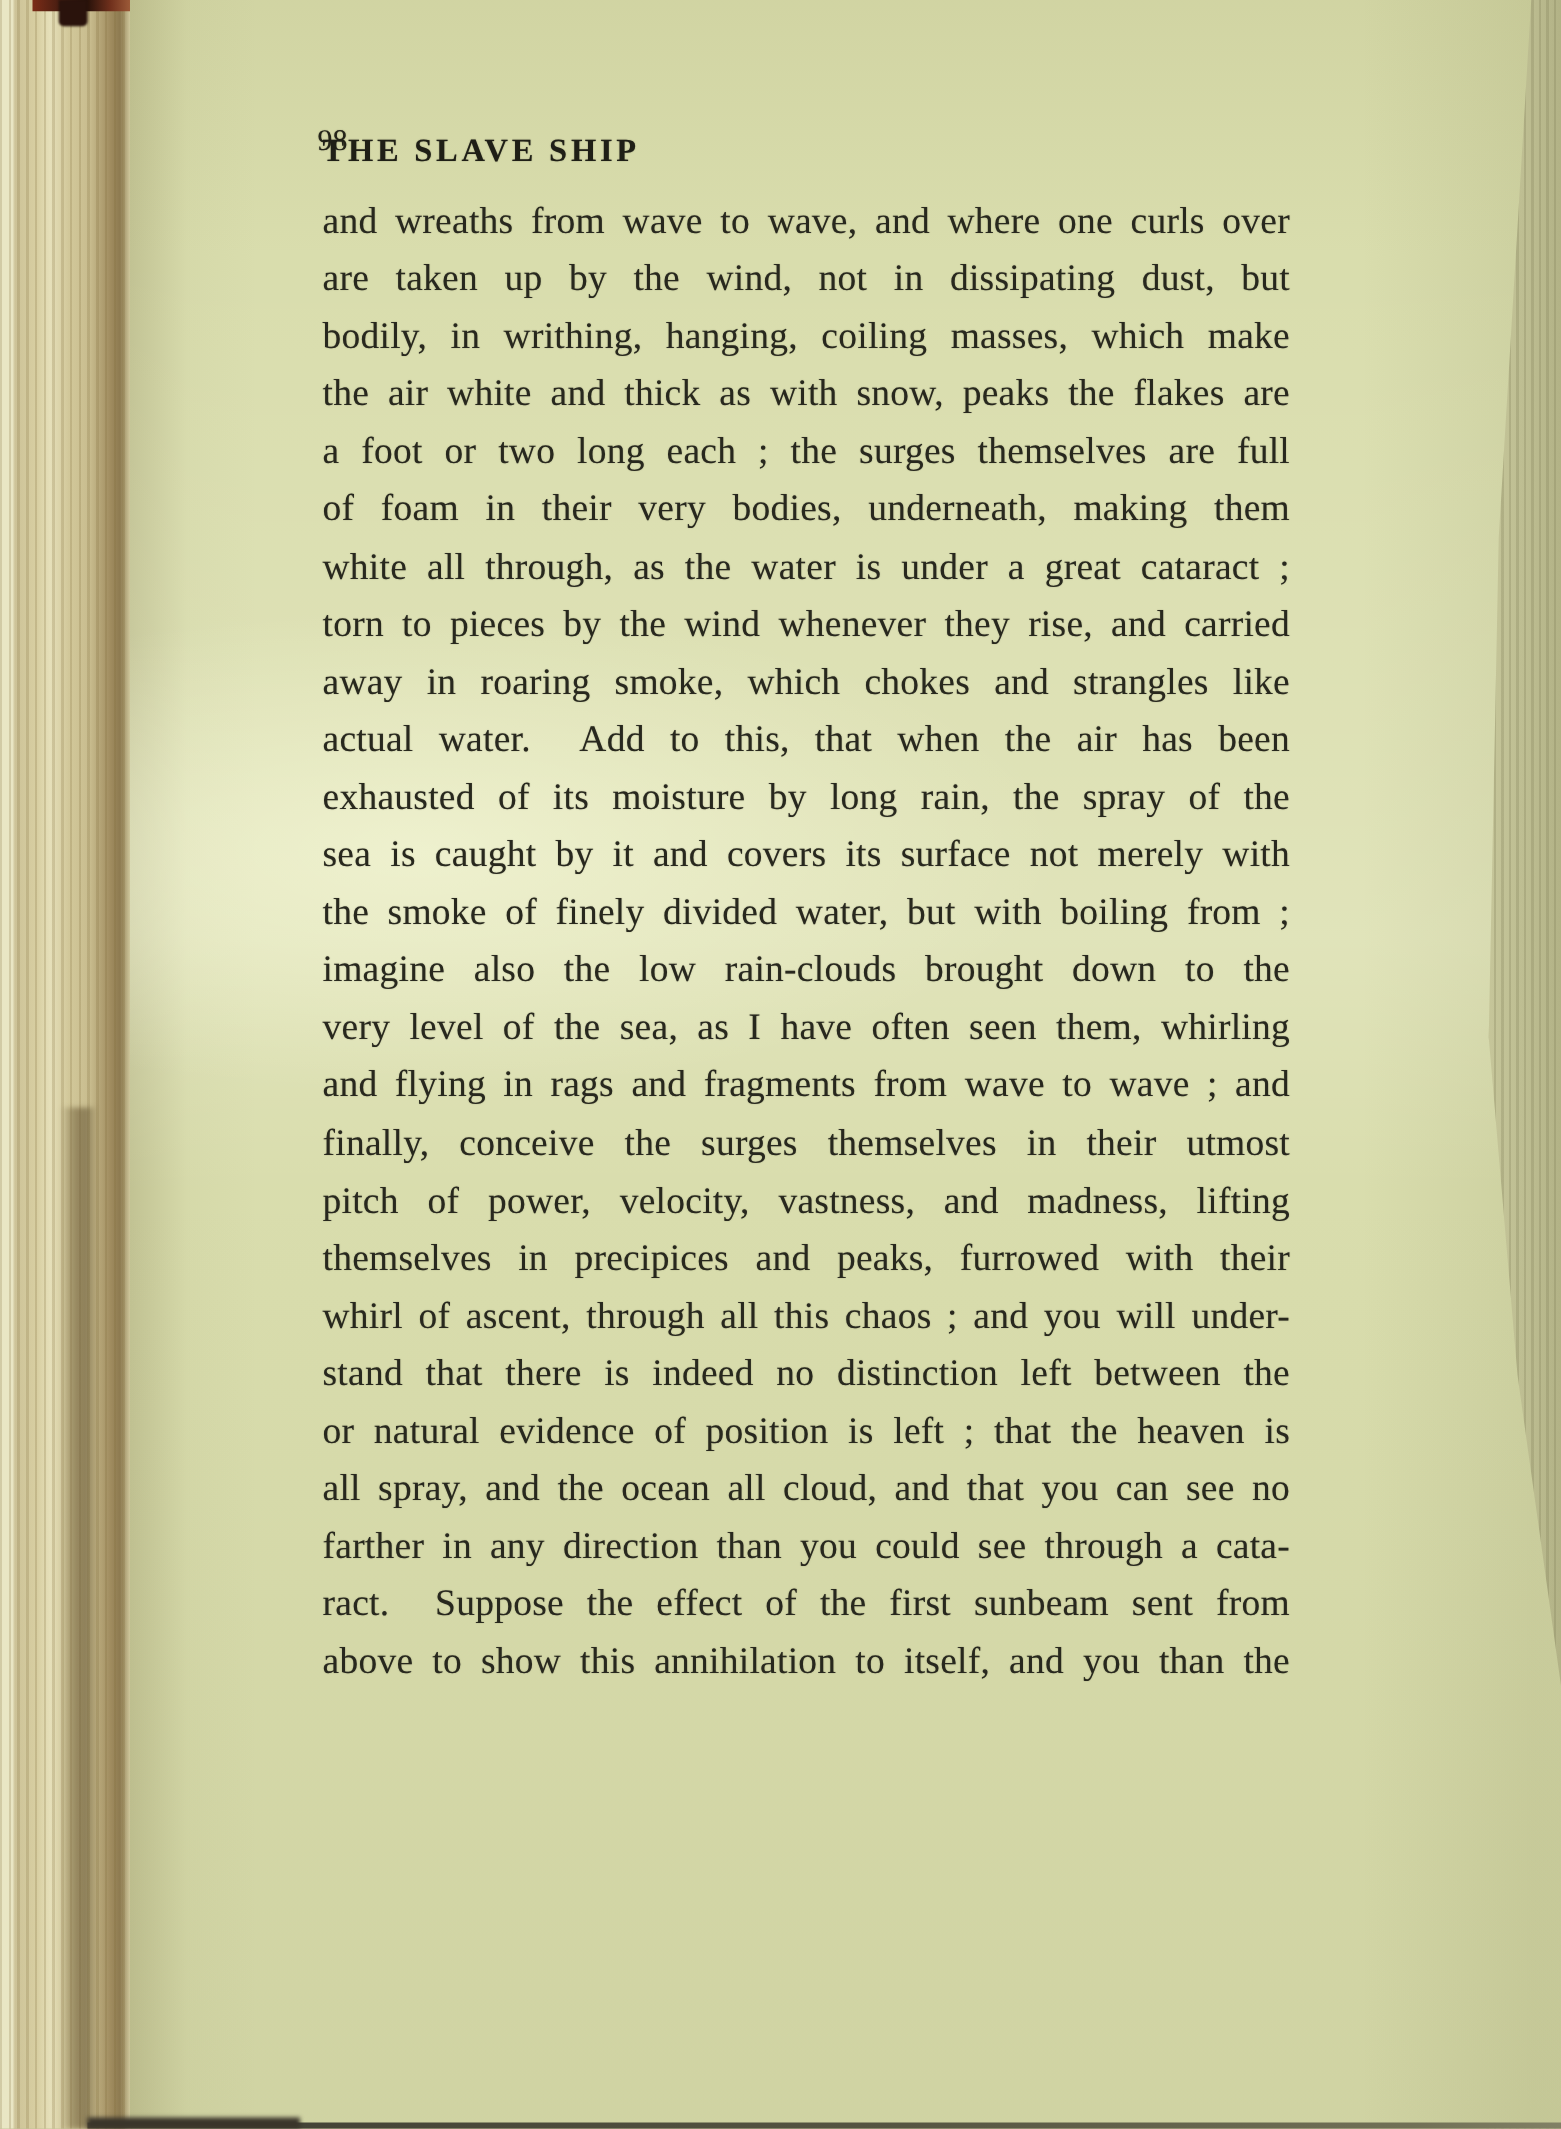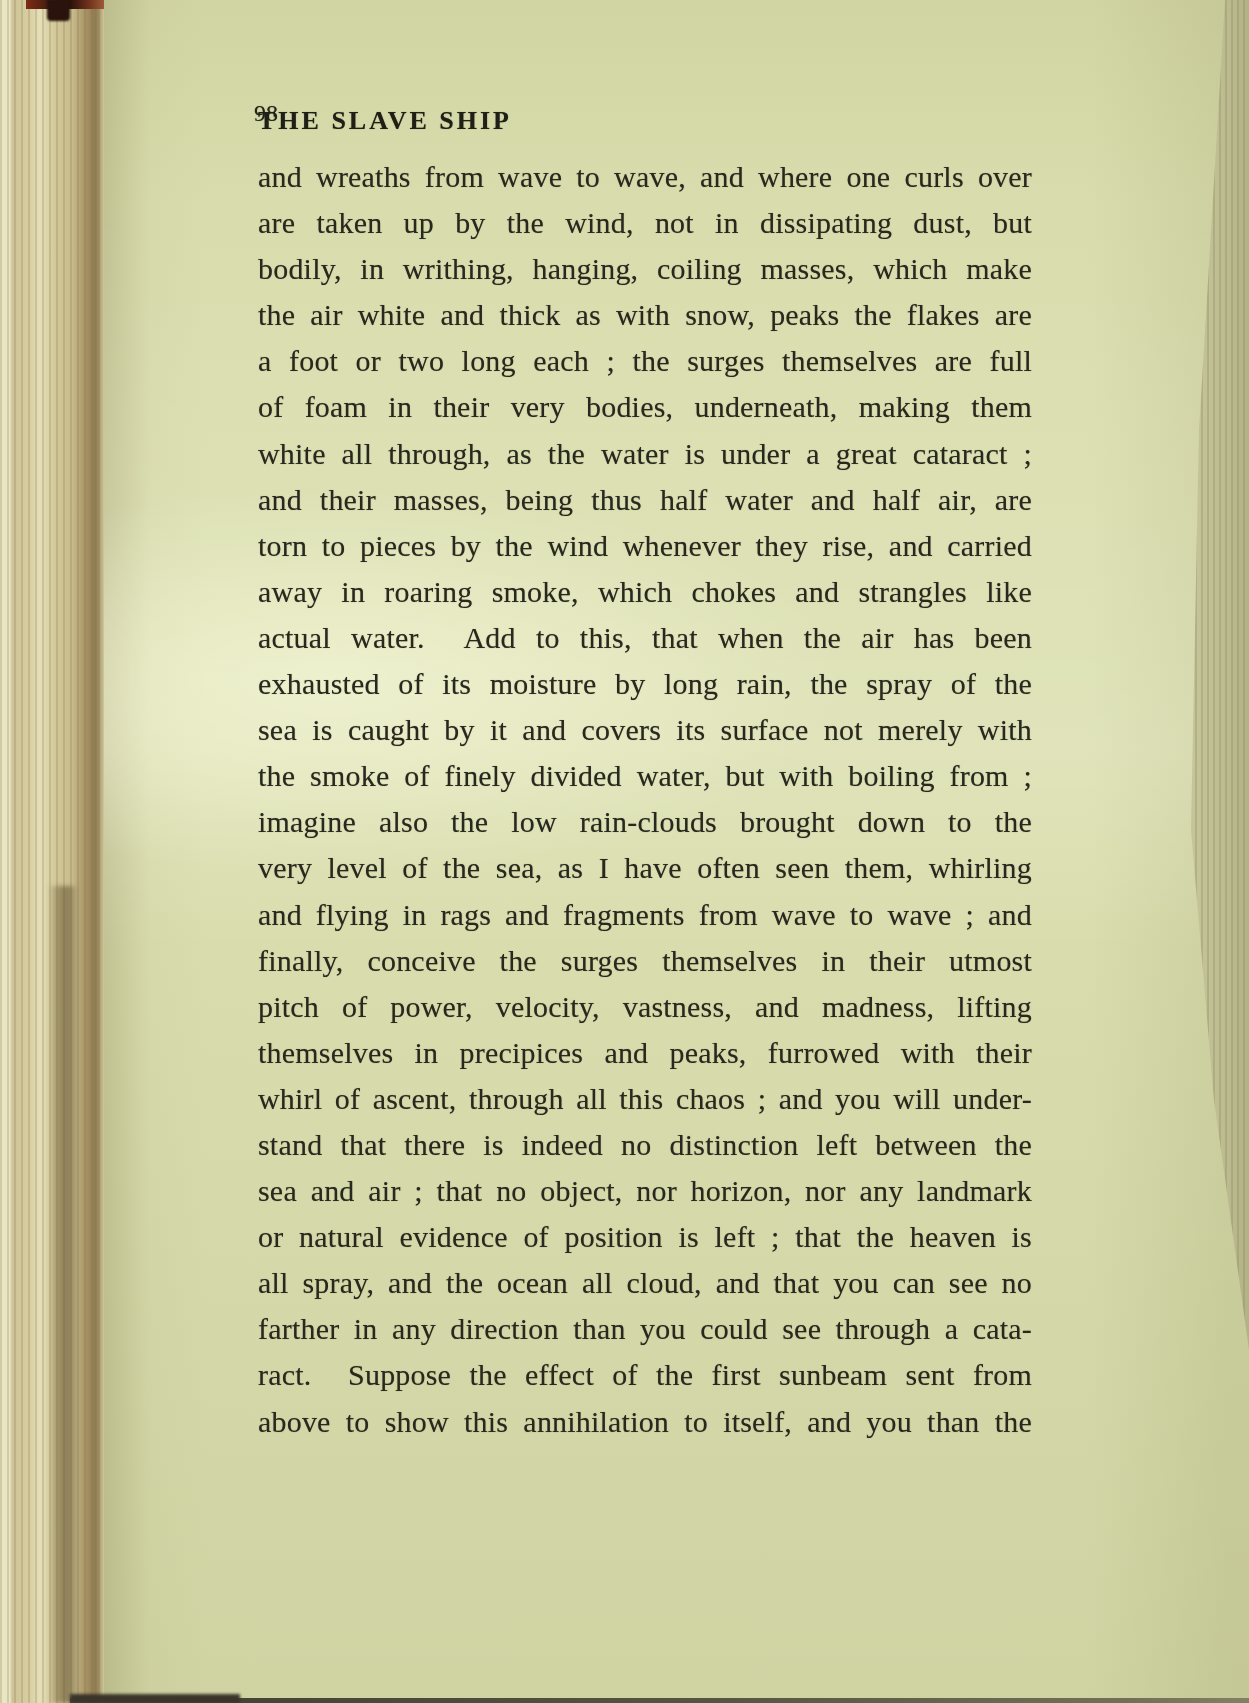--- a/index.html
+++ b/index.html
@@ -119,36 +119,34 @@
       <div class="running-head">THE SLAVE SHIP</div>
     </div>
     <div class="body-text">
         <div class="line">and wreaths from wave to wave, and where one curls over</div>
         <div class="line">are taken up by the wind, not in dissipating dust, but</div>
         <div class="line">bodily, in writhing, hanging, coiling masses, which make</div>
         <div class="line">the air white and thick as with snow, peaks the flakes are</div>
         <div class="line">a foot or two long each ; the surges themselves are full</div>
         <div class="line">of foam in their very bodies, underneath, making them</div>
         <div class="line">white all through, as the water is under a great cataract ;</div>
-        <div class="line">and their masses, being thus half water and half air, are</div>
         <div class="line">torn to pieces by the wind whenever they rise, and carried</div>
         <div class="line">away in roaring smoke, which chokes and strangles like</div>
         <div class="line">actual water.&nbsp; Add to this, that when the air has been</div>
         <div class="line">exhausted of its moisture by long rain, the spray of the</div>
         <div class="line">sea is caught by it and covers its surface not merely with</div>
         <div class="line">the smoke of finely divided water, but with boiling from ;</div>
         <div class="line">imagine also the low rain-clouds brought down to the</div>
         <div class="line">very level of the sea, as I have often seen them, whirling</div>
         <div class="line">and flying in rags and fragments from wave to wave ; and</div>
         <div class="line">finally, conceive the surges themselves in their utmost</div>
         <div class="line">pitch of power, velocity, vastness, and madness, lifting</div>
         <div class="line">themselves in precipices and peaks, furrowed with their</div>
         <div class="line">whirl of ascent, through all this chaos ; and you will under-</div>
         <div class="line">stand that there is indeed no distinction left between the</div>
-        <div class="line">sea and air ; that no object, nor horizon, nor any landmark</div>
         <div class="line">or natural evidence of position is left ; that the heaven is</div>
         <div class="line">all spray, and the ocean all cloud, and that you can see no</div>
         <div class="line">farther in any direction than you could see through a cata-</div>
         <div class="line">ract.&nbsp; Suppose the effect of the first sunbeam sent from</div>
         <div class="line">above to show this annihilation to itself, and you than the</div>
       </div>
   </div>
 
   <div class="bottom-shadow"></div>
   <div class="bottom-shadow-left"></div>

